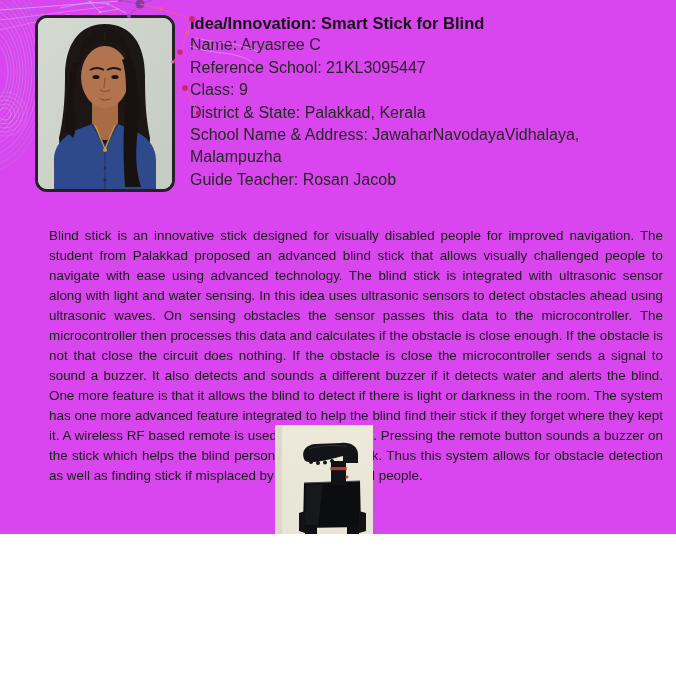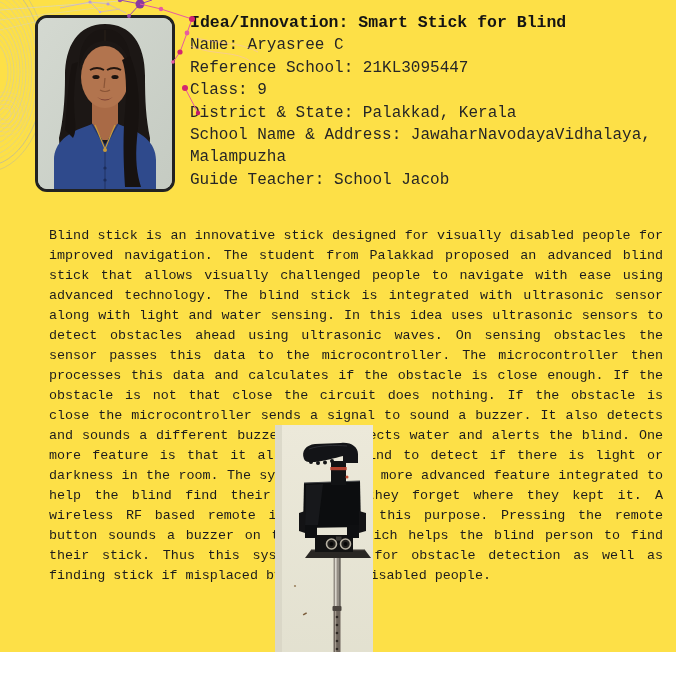--- a/index.html
+++ b/index.html
@@ -1,18 +1,18 @@
 <!DOCTYPE html>
 <html><head>
 <meta charset="utf-8">
 <style>
   html,body{margin:0;padding:0;background:#fff;}
   .page{
-    position:relative;width:676px;height:652px;background:#fde047;
-    overflow:hidden;font-family:Liberation Mono, monospace;color:#1f1f1f;
+    position:relative;width:676px;height:534px;background:#d946ef;
+    overflow:hidden;font-family:Liberation Sans, sans-serif;color:#1f1f1f;
   }
   svg{display:block;}
   .decor-mesh{position:absolute;left:0;top:0;z-index:1;pointer-events:none;}
   .decor-network{position:absolute;left:0;top:0;z-index:3;pointer-events:none;}
 
   .photo-frame{
     position:absolute;left:35px;top:15px;width:134px;height:171px;
     border:3px solid #222222;border-radius:12px;overflow:hidden;z-index:2;
     background:#ccd2c9;
   }
@@ -123,21 +123,21 @@
     </svg>
   </div>
 
   <div class="info-block">
     <div class="info-title">Idea/Innovation: Smart Stick for Blind</div>
     <div class="info-line">Name: Aryasree C</div>
     <div class="info-line">Reference School: 21KL3095447</div>
     <div class="info-line">Class: 9</div>
     <div class="info-line">District &amp; State: Palakkad, Kerala</div>
     <div class="info-line">School Name &amp; Address: JawaharNavodayaVidhalaya, Malampuzha</div>
-    <div class="info-line">Guide Teacher: School Jacob</div>
+    <div class="info-line">Guide Teacher: Rosan Jacob</div>
   </div>
 
   <p class="body-paragraph">Blind stick is an innovative stick designed for visually disabled people for improved navigation. The student from Palakkad proposed an advanced blind stick that allows visually challenged people to navigate with ease using advanced technology. The blind stick is integrated with ultrasonic sensor along with light and water sensing. In this idea uses ultrasonic sensors to detect obstacles ahead using ultrasonic waves. On sensing obstacles the sensor passes this data to the microcontroller. The microcontroller then processes this data and calculates if the obstacle is close enough. If the obstacle is not that close the circuit does nothing. If the obstacle is close the microcontroller sends a signal to sound a buzzer. It also detects and sounds a different buzzer if it detects water and alerts the blind. One more feature is that it allows the blind to detect if there is light or darkness in the room. The system has one more advanced feature integrated to help the blind find their stick if they forget where they kept it. A wireless RF based remote is used for this purpose. Pressing the remote button sounds a buzzer on the stick which helps the blind person to find their stick. Thus this system allows for obstacle detection as well as finding stick if misplaced by visually disabled people.</p>
 
   <div class="stick-photo">
     <svg width="98" height="273" viewBox="0 0 98 273" aria-hidden="true">
       <defs>
         <linearGradient id="wall" x1="0" y1="0" x2="0" y2="1">
           <stop offset="0" stop-color="#ece9da"></stop>
           <stop offset="1" stop-color="#e2e0cf"></stop>

